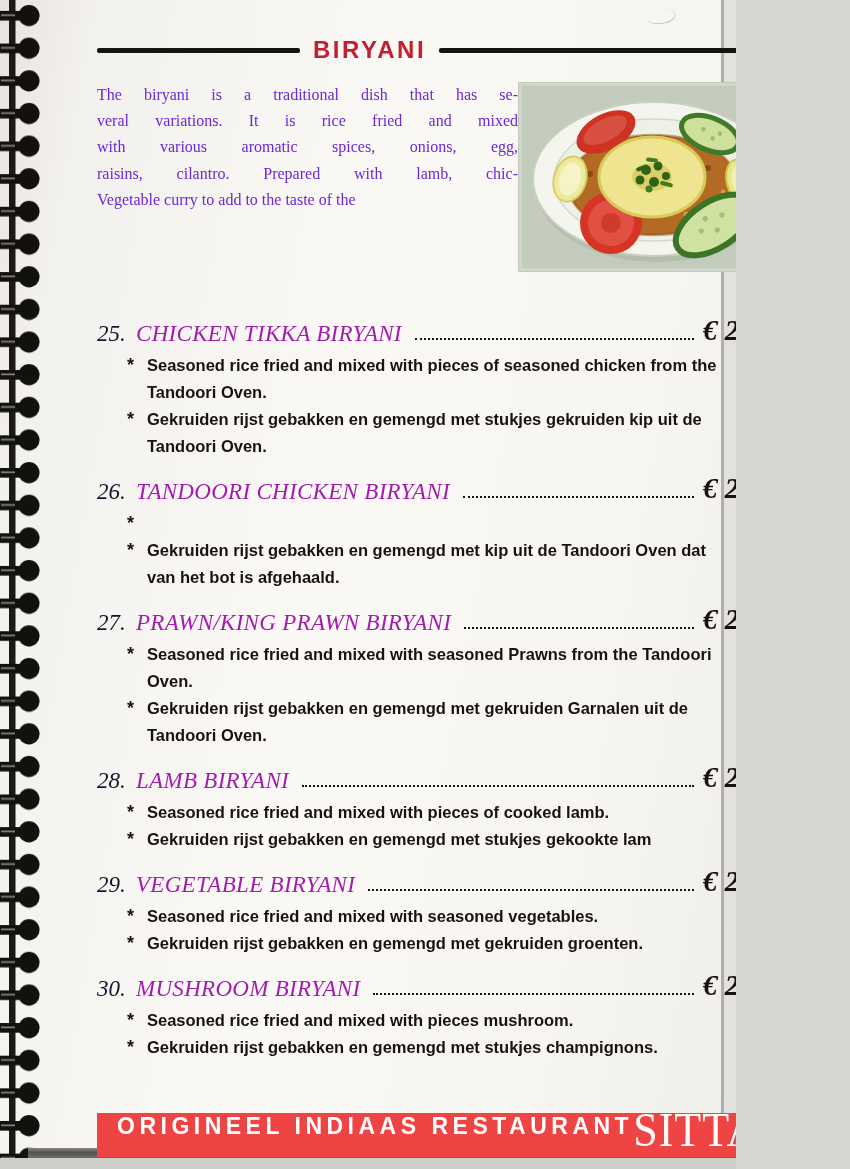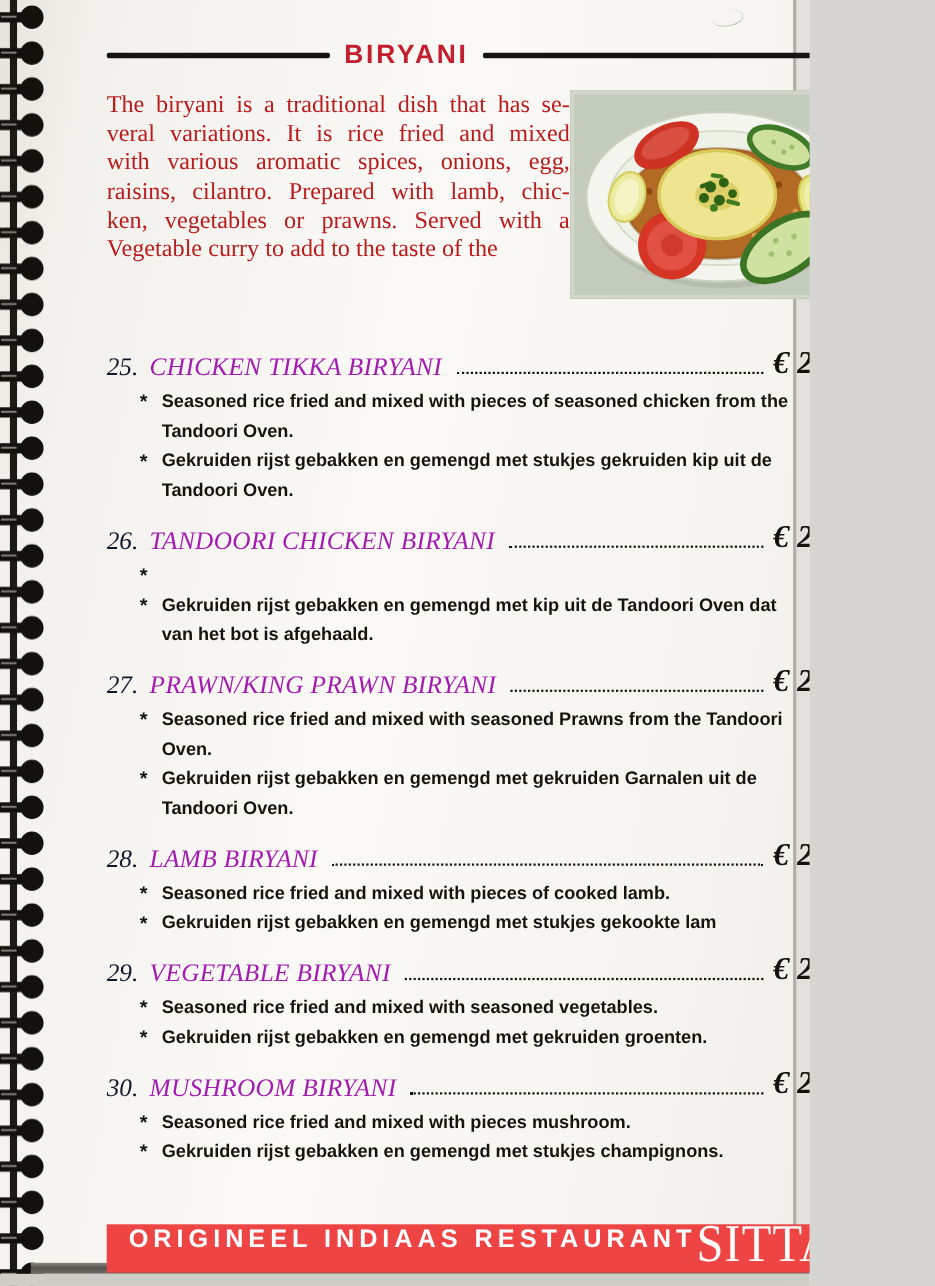--- a/index.html
+++ b/index.html
@@ -32,21 +32,21 @@
   .header{display:flex;align-items:center;margin-top:37px;height:26px;}
   .rule{height:5px;background:#141414;border-radius:2px;}
   .rule-left{width:203px;}
   .rule-right{flex:1;}
   .title{
     margin:0 13px;font-size:24px;font-weight:bold;letter-spacing:2.5px;
     color:#c2202f;font-family:"Liberation Sans",sans-serif;
   }
   
   .lead{display:flex;margin-top:19px;}
-  .intro{width:425px;font-family:"Liberation Serif",serif;font-size:22px;line-height:26.2px;color:#b91c1c;}
+  .intro{width:425px;font-family:"Liberation Serif",serif;font-size:16px;line-height:26.2px;color:#6d28d9;}
   .intro span{display:block;text-align:justify;text-align-last:justify;}
   .intro span:last-child{text-align-last:left;}
   .photo{margin-left:auto;width:272px;height:190px;box-shadow:0 0 0 1px #cfd4c8 inset;}
   
   .menu{margin-top:42px;}
   .item{margin-bottom:12px;}
   .item-head{display:flex;align-items:flex-end;font-family:"Liberation Serif",serif;font-style:italic;font-size:23px;}
   .num{min-width:39px;color:#0f172a;}
   .name{color:#a21caf;letter-spacing:.3px;white-space:nowrap;}
   .leader{flex:1;min-width:28px;border-bottom:2.6px dotted #17150f;margin:0 9px 7px 13px;}
@@ -97,21 +97,20 @@
       <h1 class="title">BIRYANI</h1>
       <span class="rule rule-right"></span>
     </div>
 
     <div class="lead">
       <div class="intro">
         <span>The biryani is a traditional dish that has se-</span>
         <span>veral variations. It is rice fried and mixed</span>
         <span>with various aromatic spices, onions, egg,</span>
         <span>raisins, cilantro. Prepared with lamb, chic-</span>
-        <span>ken, vegetables or prawns. Served with a</span>
         <span>Vegetable curry to add to the taste of the</span>
       </div>
       <div class="photo">
         <svg viewBox="0 0 272 190" width="272" height="190">
           <rect width="272" height="190" fill="#c3cbbc"></rect>
           <rect x="2.5" y="2.5" width="267" height="185" fill="none" stroke="#dde2d6" stroke-width="3" opacity="0.55"></rect>
           <ellipse cx="139" cy="103" rx="122" ry="77" fill="#a7b09e" opacity="0.5"></ellipse>
           <ellipse cx="136" cy="97" rx="121" ry="77" fill="#f3f5ee"></ellipse>
           <ellipse cx="136" cy="97" rx="121" ry="77" fill="none" stroke="#c9d0be" stroke-width="2"></ellipse>
           <ellipse cx="136" cy="98" rx="100" ry="61" fill="#eef1e5" stroke="#d5dac7" stroke-width="1.5"></ellipse>

